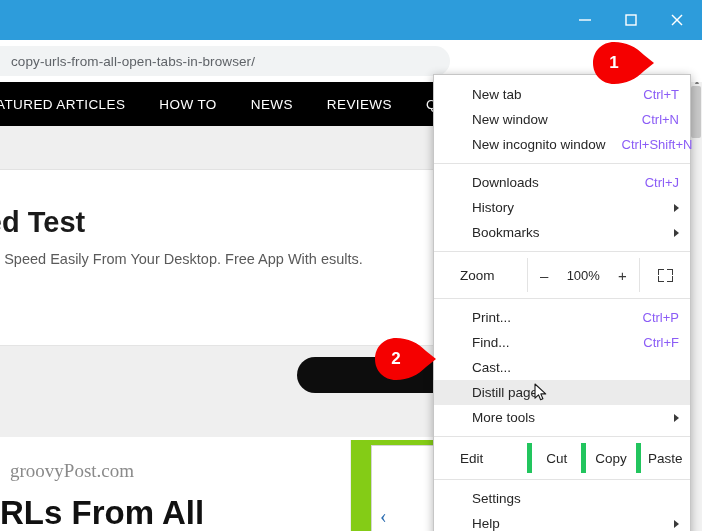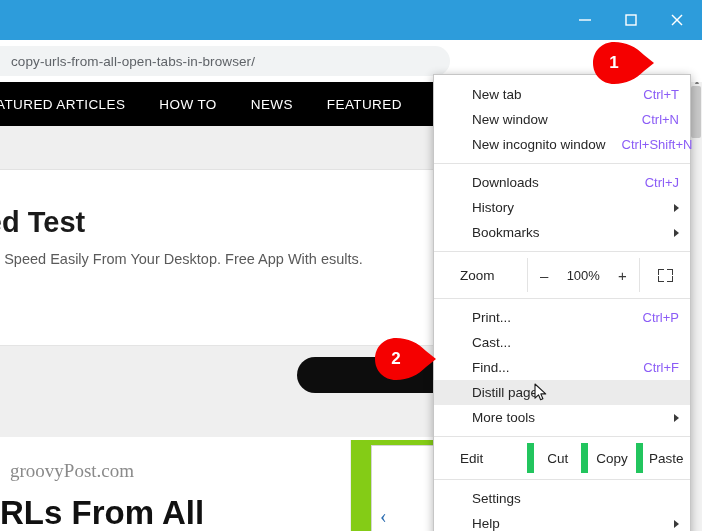--- a/index.html
+++ b/index.html
@@ -346,21 +346,21 @@
   }
   .edit-label {
     flex: 0 0 93px;
     padding-left: 26px;
     display: flex; align-items: center;
     box-sizing: border-box;
   }
   .edit-act {
     flex: 1 1 0;
     display: flex; align-items: center; justify-content: center;
-    border-left: 7px solid #22c55e;
+    border-left: 5px solid #22c55e;
     box-sizing: border-box;
   }
 
   
   .balloon {
     position: absolute;
     z-index: 60;
     width: 64px; height: 44px;
   }
   .balloon .num {
@@ -445,21 +445,21 @@
         <i></i>
     </div>
   </div>
 
   <div class="page">
 
     <div class="site-nav">
       <span>FEATURED ARTICLES</span>
       <span>HOW TO</span>
       <span>NEWS</span>
-      <span>FEATURED</span>
+      <span>REVIEWS</span>
       <span>QUICK</span>
     </div>
 
     <div class="band-grey"></div>
 
     <div class="ad-block">
       <div class="ad-title">peed Test</div>
       <div class="ad-desc">Wifi Speed Easily From Your Desktop. Free App With esults.</div>
     </div>
 
@@ -536,25 +536,25 @@
       </div>
     </div>
 
     <div class="sep"></div>
 
     <div class="mi">
       <span class="mi-label">Print...</span>
       <span class="mi-accel">Ctrl+P</span>
     </div>
     <div class="mi">
-      <span class="mi-label">Cast...</span>
-    </div>
-    <div class="mi">
       <span class="mi-label">Find...</span>
       <span class="mi-accel">Ctrl+F</span>
+    </div>
+    <div class="mi">
+      <span class="mi-label">Cast...</span>
     </div>
     <div class="mi highlight">
       <span class="mi-label">Distill page</span>
       <span style="position:absolute;left:100px;top:3px;">
         <svg width="14" height="19" viewBox="0 0 14 19">
             <path d="M1 1l0 14.2 3.5-3.4 2.1 5 2.3-1-2.1-4.9 4.9 0z" fill="#ffffff" stroke="#1a1a1a" stroke-width="1.1" stroke-linejoin="round"></path>
           </svg>
       </span>
     </div>
     <div class="mi">

